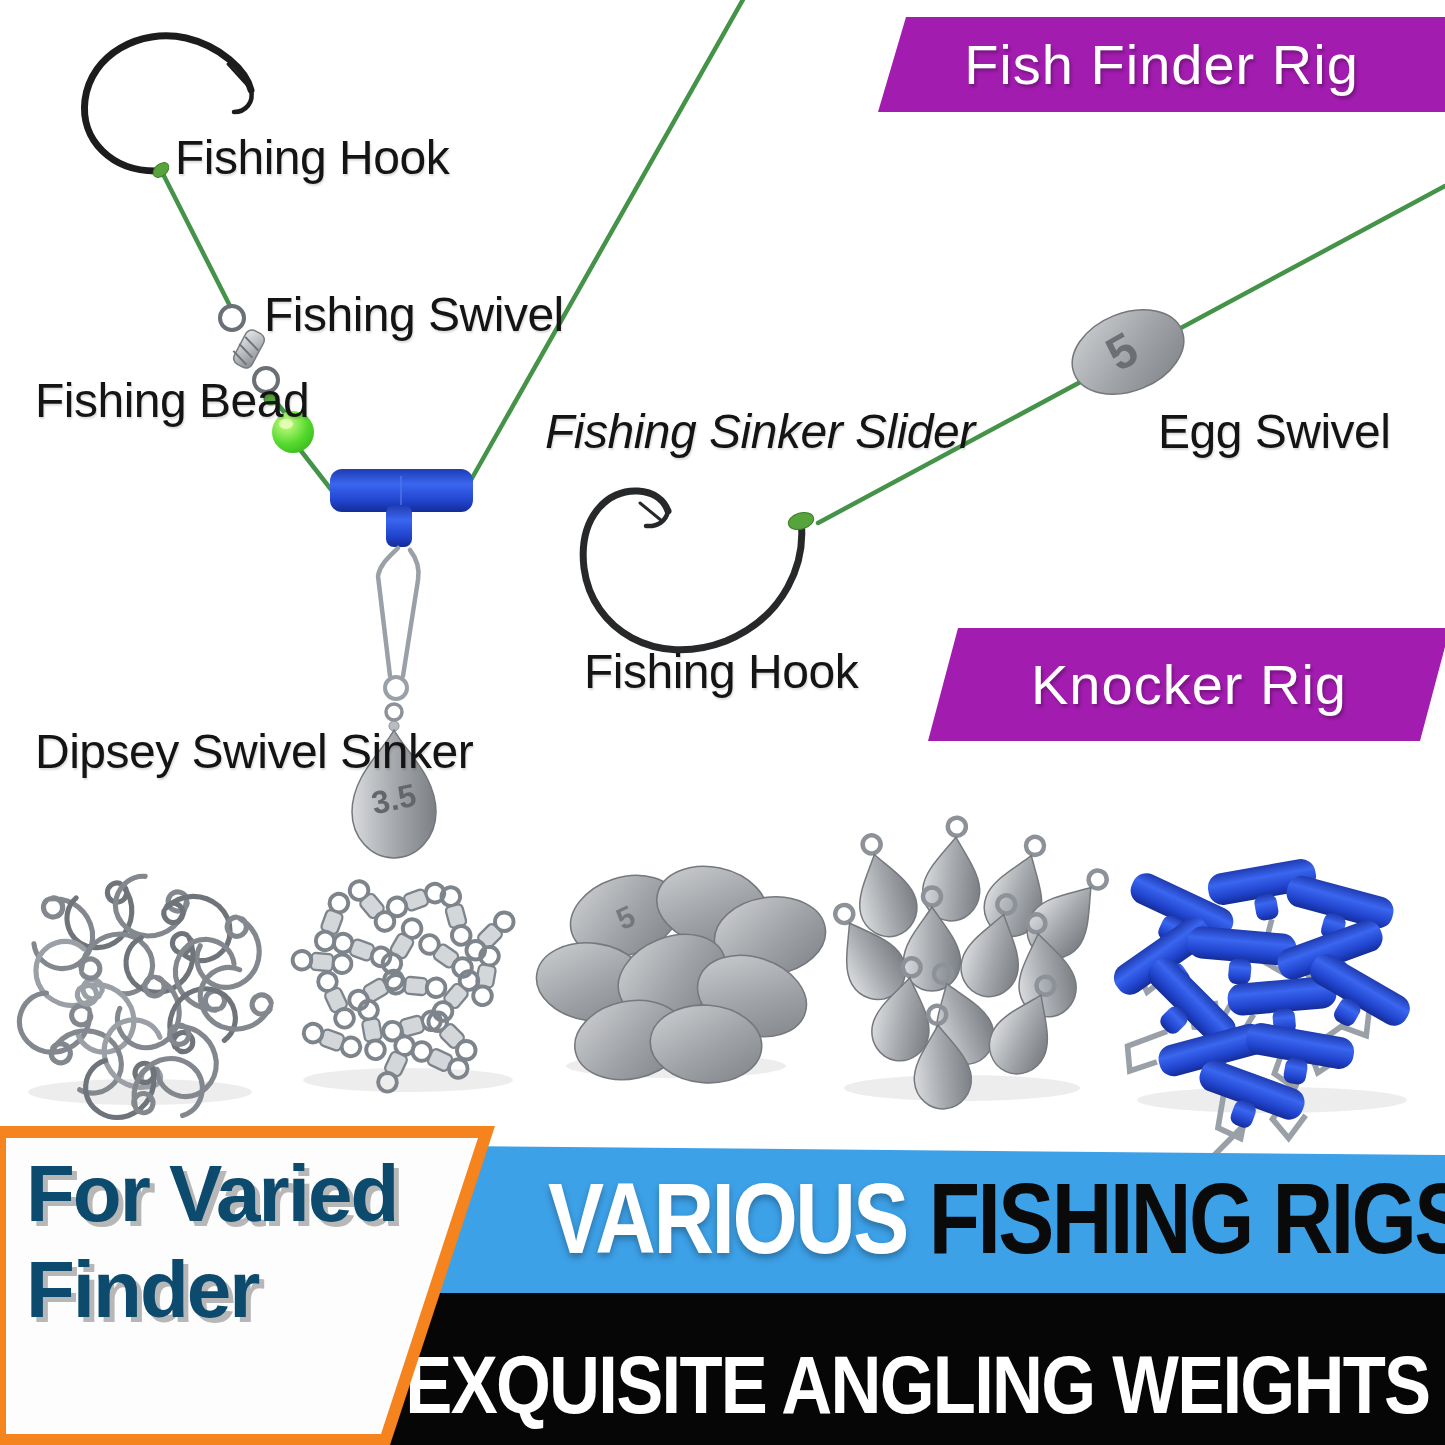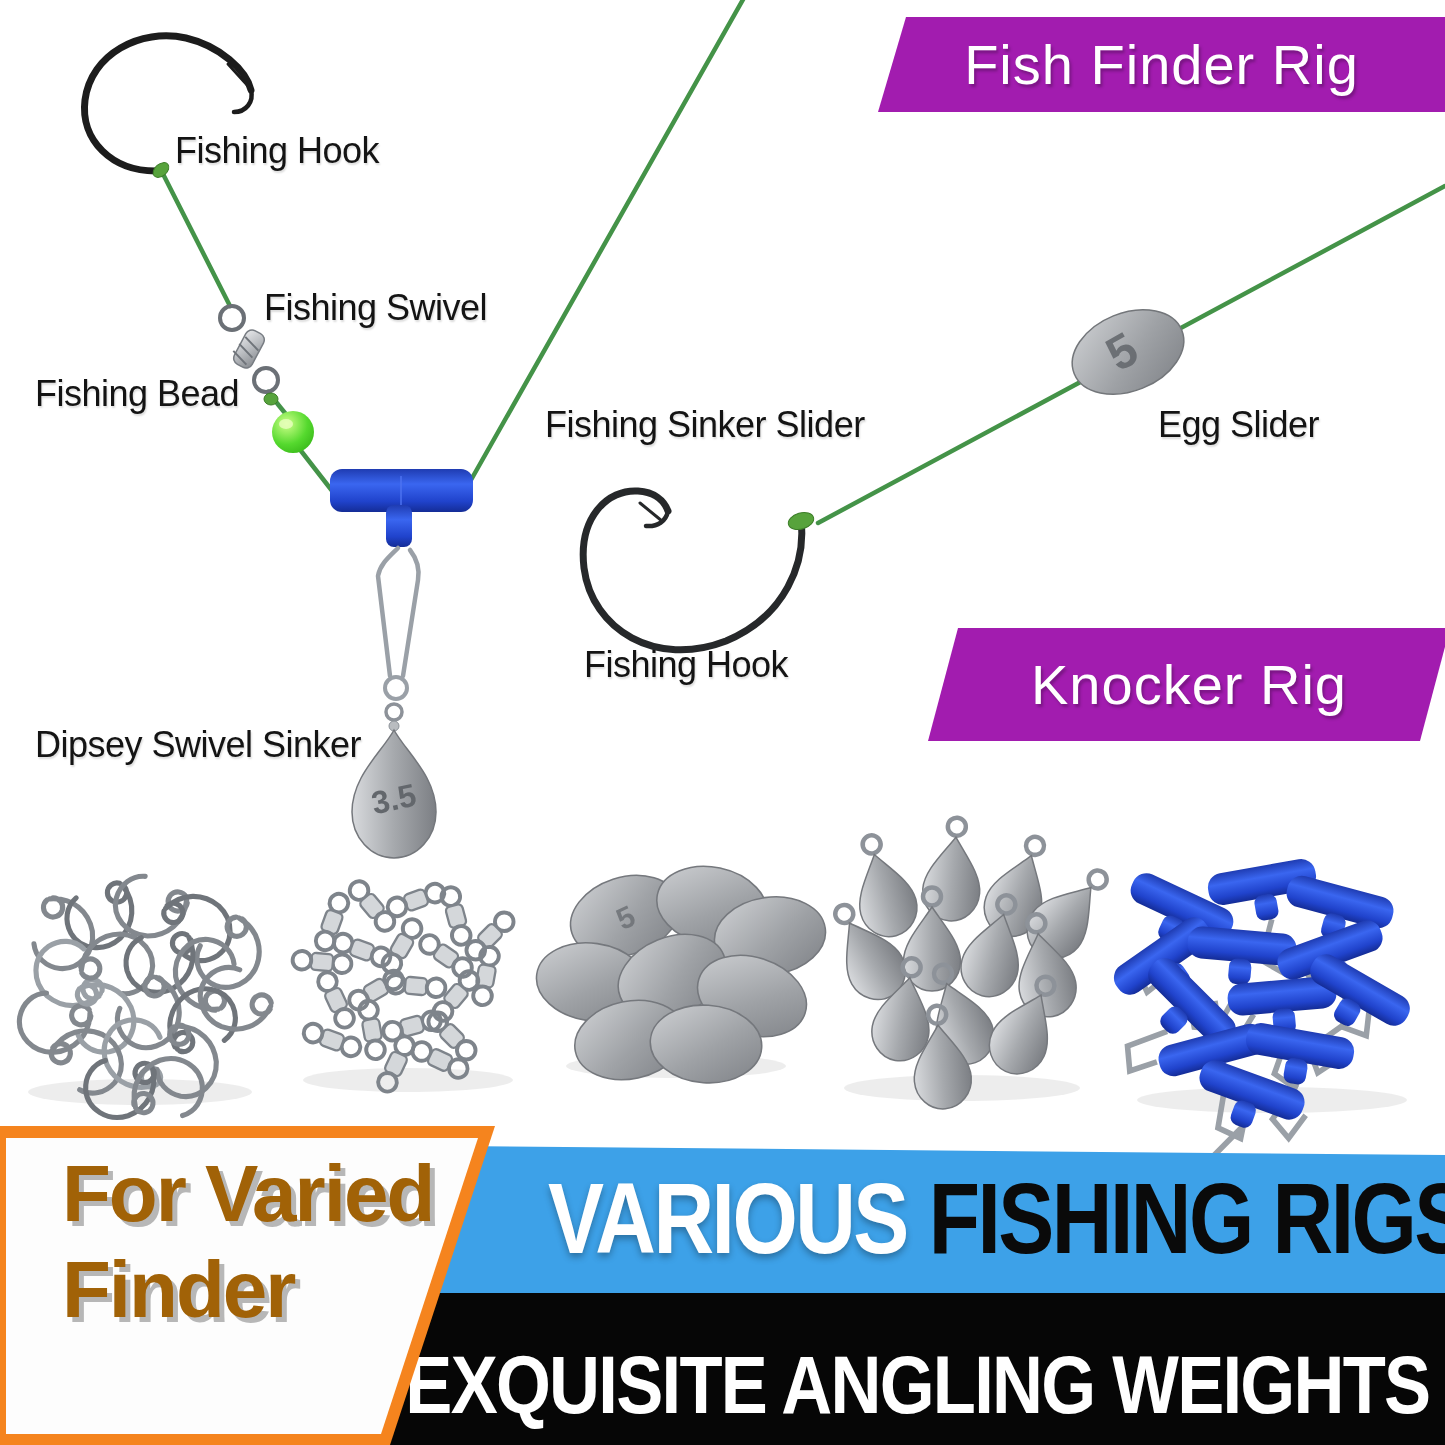--- a/index.html
+++ b/index.html
@@ -1,19 +1,19 @@
 <!DOCTYPE html>
 <html><head>
 <meta charset="utf-8">
 <style>
   html,body{margin:0;padding:0;background:#ffffff;}
   .stage{position:relative;width:1445px;height:1445px;background:#ffffff;overflow:hidden;
          font-family:"Liberation Sans",sans-serif;}
   .stage svg{position:absolute;left:0;top:0;}
-  .lbl{position:absolute;font-size:36px;color:#141414;white-space:nowrap;
+  .lbl{position:absolute;font-size:48px;color:#141414;white-space:nowrap;
        text-shadow:1px 2px 2px rgba(0,0,0,.14);letter-spacing:-.5px;}
   .banner{position:absolute;background:#a21caf;color:#ffffff;font-weight:normal;
           display:flex;align-items:center;justify-content:center;
           font-size:56px;letter-spacing:1px;text-shadow:2px 3px 3px rgba(0,0,0,.25);}
   .banner-ff{left:878px;top:17px;width:567px;height:95px;
              clip-path:polygon(28px 0,100% 0,100% 100%,0 100%);}
   .banner-kr{left:928px;top:628px;width:522px;height:113px;
              clip-path:polygon(30px 0,100% 0,calc(100% - 30px) 100%,0 100%);}
   .band-blue{position:absolute;left:0;top:1140px;width:1445px;height:153px;background:#3da1e8;
              clip-path:polygon(0 2px,100% 15px,100% 100%,0 100%);}
@@ -25,22 +25,22 @@
   .blue-line .rest{color:#0a0a0a;margin-left:26px;}
   .black-line{position:absolute;left:390px;top:1293px;width:1055px;height:183px;display:flex;
               align-items:center;justify-content:center;}
   .black-line span{display:inline-block;transform:scaleX(.86);white-space:nowrap;
               color:#ffffff;font-weight:bold;font-size:82px;letter-spacing:-2px;}
   .panel-orange{position:absolute;left:0;top:1126px;width:500px;height:319px;background:#f5841e;
                 clip-path:polygon(0 0,495px 0,390px 100%,0 100%);}
   .panel-white{position:absolute;left:6px;top:1138px;width:472px;height:296px;background:#fdfdfd;
                clip-path:polygon(0 0,100% 0,calc(100% - 97px) 100%,0 100%);}
   .panel-text{position:absolute;left:26px;top:1146px;font-weight:bold;font-size:80px;
-              line-height:96px;color:#a16207;letter-spacing:-2px;
-              text-shadow:5px 5px 0 rgba(125,125,125,.55);margin-left:36px;}
+              line-height:96px;color:#0c4a6e;letter-spacing:-2px;
+              text-shadow:5px 5px 0 rgba(125,125,125,.55);}
 </style>
 </head>
 <body>
 
 <div class="stage">
 
   <svg width="1445" height="1445" viewBox="0 0 1445 1445">
     <defs>
       <linearGradient id="gradMetal" x1="0" y1="0" x2="1" y2="1">
         <stop offset="0" stop-color="#e9eaec"></stop>
@@ -248,22 +248,22 @@
   <div class="banner banner-ff">
     <span>Fish Finder Rig</span>
   </div>
   <div class="banner banner-kr">
     <span>Knocker Rig</span>
   </div>
 
   <div class="lbl" style="left:175px;top:130px;">Fishing Hook</div>
   <div class="lbl" style="left:35px;top:373px;">Fishing Bead</div>
   <div class="lbl" style="left:264px;top:287px;">Fishing Swivel</div>
-  <div class="lbl" style="left:545px;top:404px;">Fishing Sinker Slider</div>
-  <div class="lbl" style="left:1158px;top:404px;">Egg Slider</div>
+  <div class="lbl" style="left:545px;top:404px;font-style:italic;">Fishing Sinker Slider</div>
+  <div class="lbl" style="left:1158px;top:404px;">Egg Swivel</div>
   <div class="lbl" style="left:584px;top:644px;">Fishing Hook</div>
   <div class="lbl" style="left:35px;top:724px;">Dipsey Swivel Sinker</div>
 
   <div class="band-blue"></div>
   <div class="blue-line">
     <span class="hl">VARIOUS</span>
     <span class="rest">FISHING RIGS</span>
   </div>
 
   <div class="band-black"></div>

